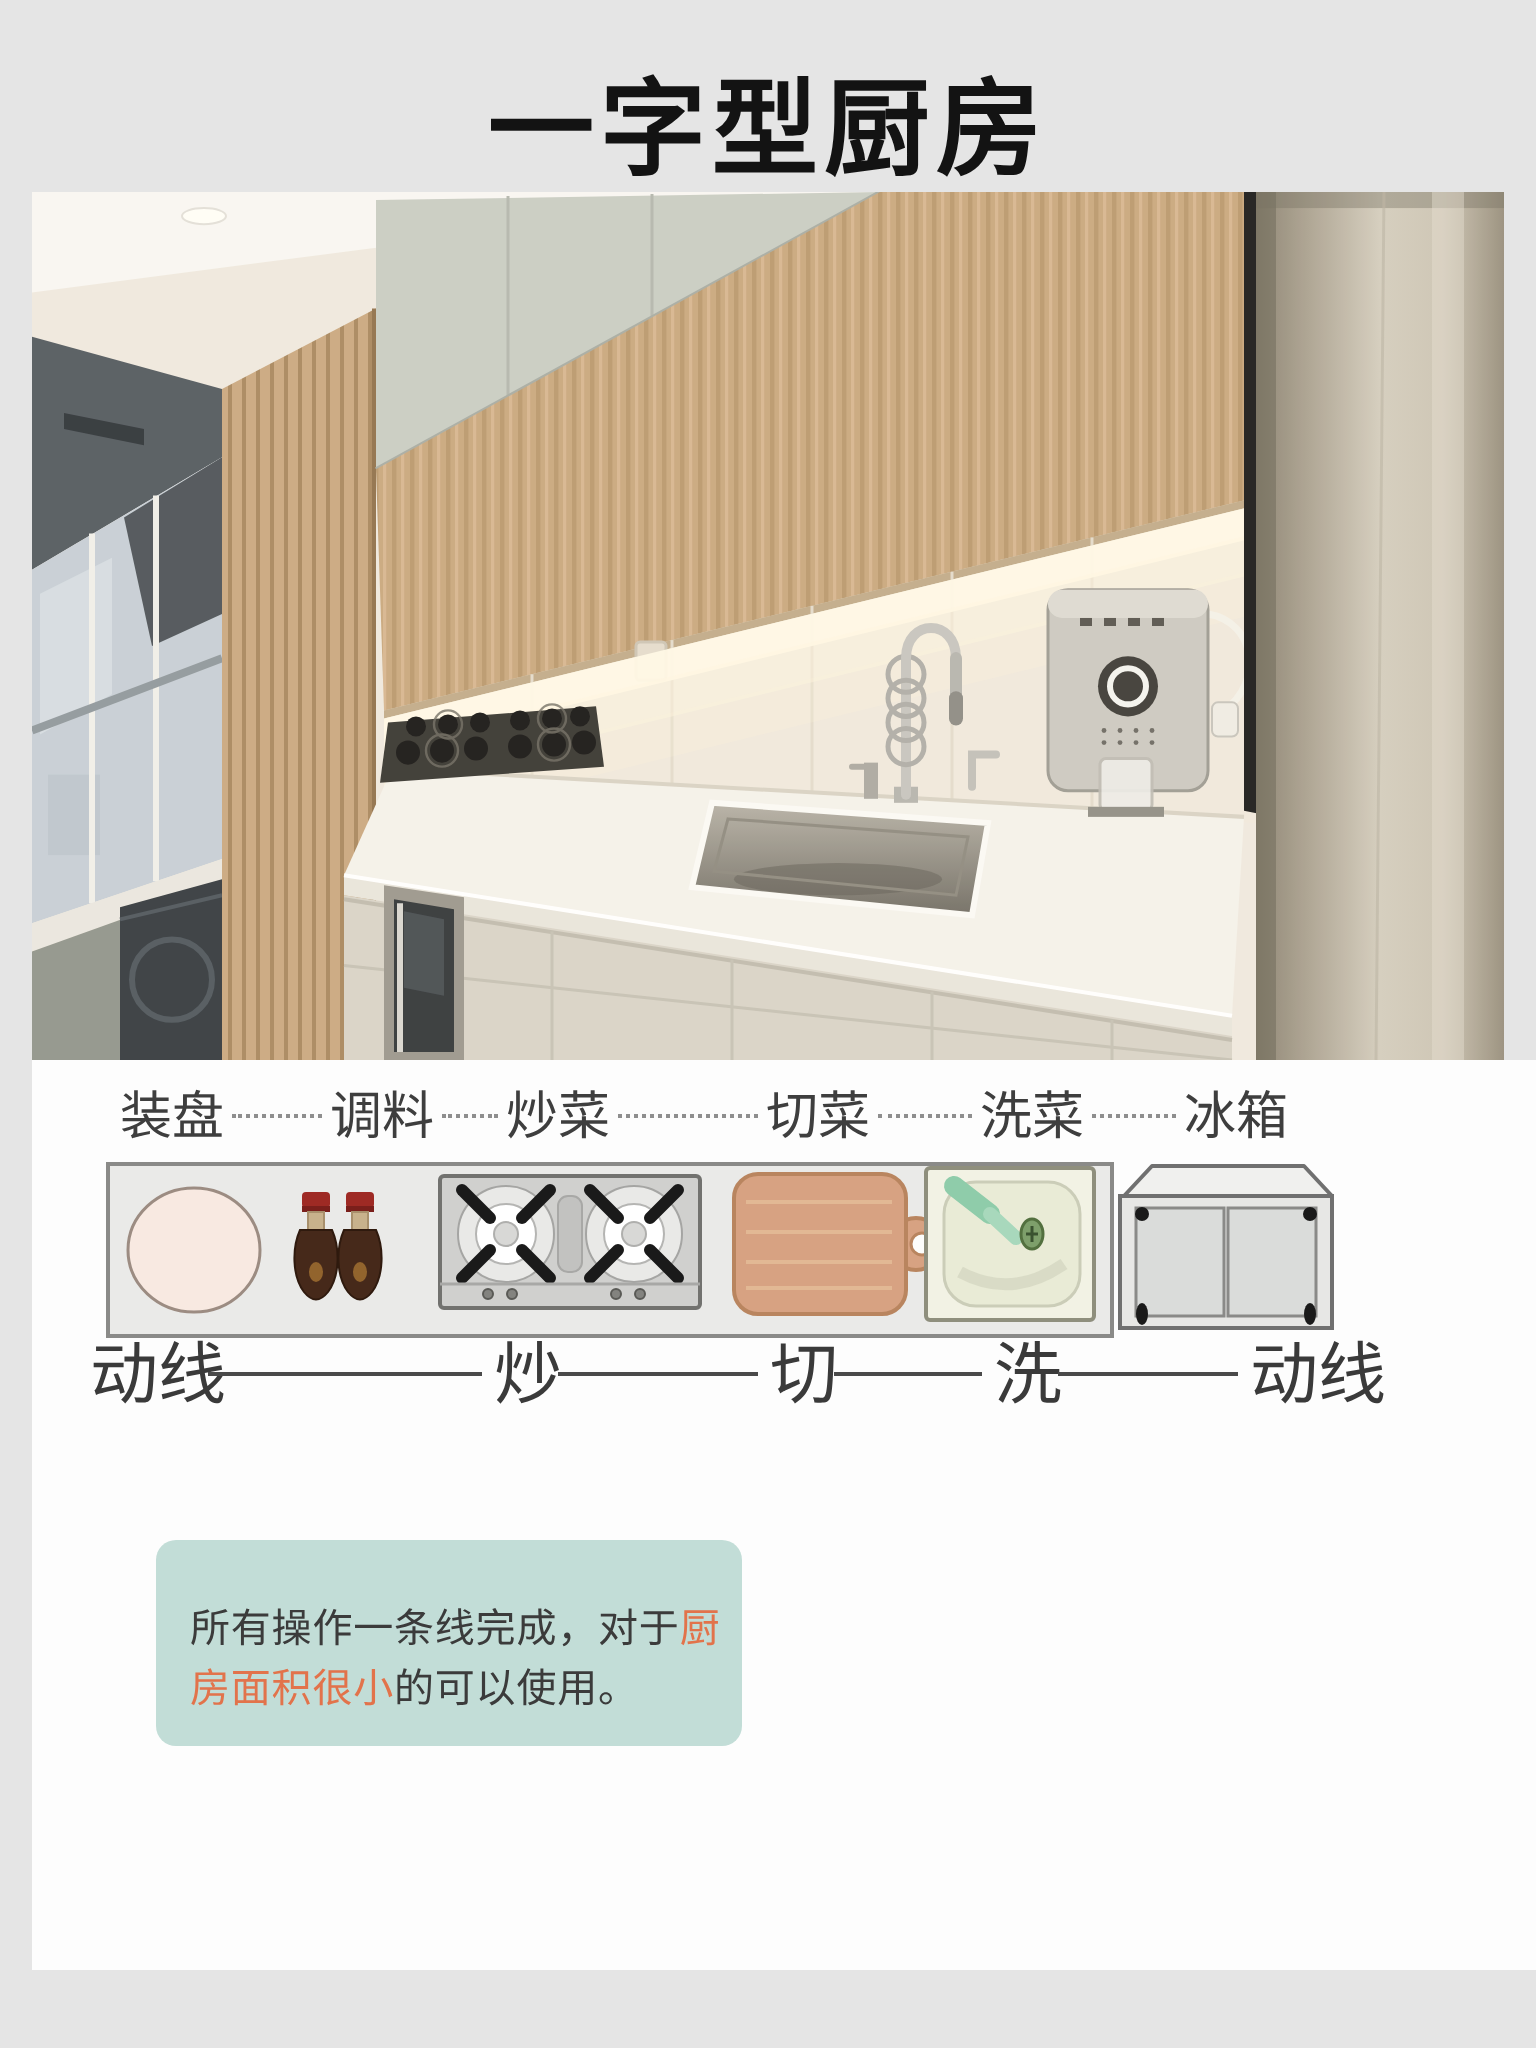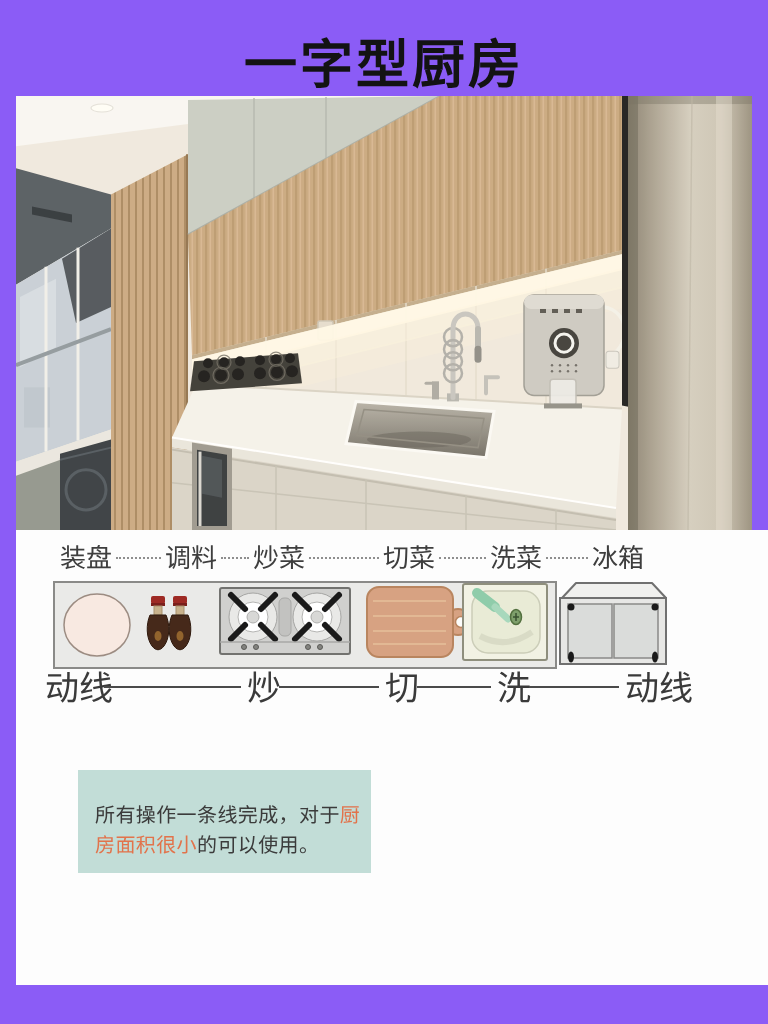--- a/index.html
+++ b/index.html
@@ -1,33 +1,33 @@
 <!DOCTYPE html>
 <html lang="zh-CN"><head>
 <meta charset="utf-8">
 <style>
   html,body{margin:0;padding:0;}
-  .page{position:relative;width:768px;height:1024px;background:#8b5cf6;overflow:hidden;
+  .page{position:relative;width:768px;height:1024px;background:#e5e5e5;overflow:hidden;
         font-family:"Liberation Sans","DejaVu Sans",sans-serif;}
   .title{position:absolute;top:22px;left:0;width:768px;text-align:center;
          font-family:"Liberation Serif","DejaVu Serif",serif;
          font-size:53px;font-weight:700;letter-spacing:3px;color:#131313;}
   .photo{position:absolute;left:16px;top:96px;width:736px;height:434px;background:#EFE9DF;}
   .photo svg{display:block;}
   .card{position:absolute;left:16px;top:530px;width:736px;height:455px;background:#FDFDFD;padding-left:20px;}
   .station-label{position:absolute;top:13px;height:30px;font-size:26px;line-height:30px;
                  color:#3E3E3E;white-space:nowrap;}
   .dotted{position:absolute;top:27px;height:0;border-top:2px dotted #8E8E8E;}
   .flow-label{position:absolute;top:142px;height:32px;font-size:34px;line-height:32px;
               color:#3A3A3A;white-space:nowrap;}
   .solid{position:absolute;top:156px;height:0;border-top:2px solid #4A4A4A;}
   .counter-svg{position:absolute;left:32px;top:46px;}
   .note{position:absolute;left:62px;top:240px;width:293px;height:103px;background:#C2DDD7;
         box-sizing:border-box;padding:30px 10px 0 17px;font-size:20px;line-height:30px;
-        letter-spacing:0.4px;color:#3B3B3B;}
+        letter-spacing:0.4px;color:#3B3B3B;border-radius:10px;}
   .note .hl{color:#E2734B;}
 </style>
 </head>
 <body>
 
 <div class="page">
 
   <div class="title">一字型厨房</div>
 
   <div class="photo">

